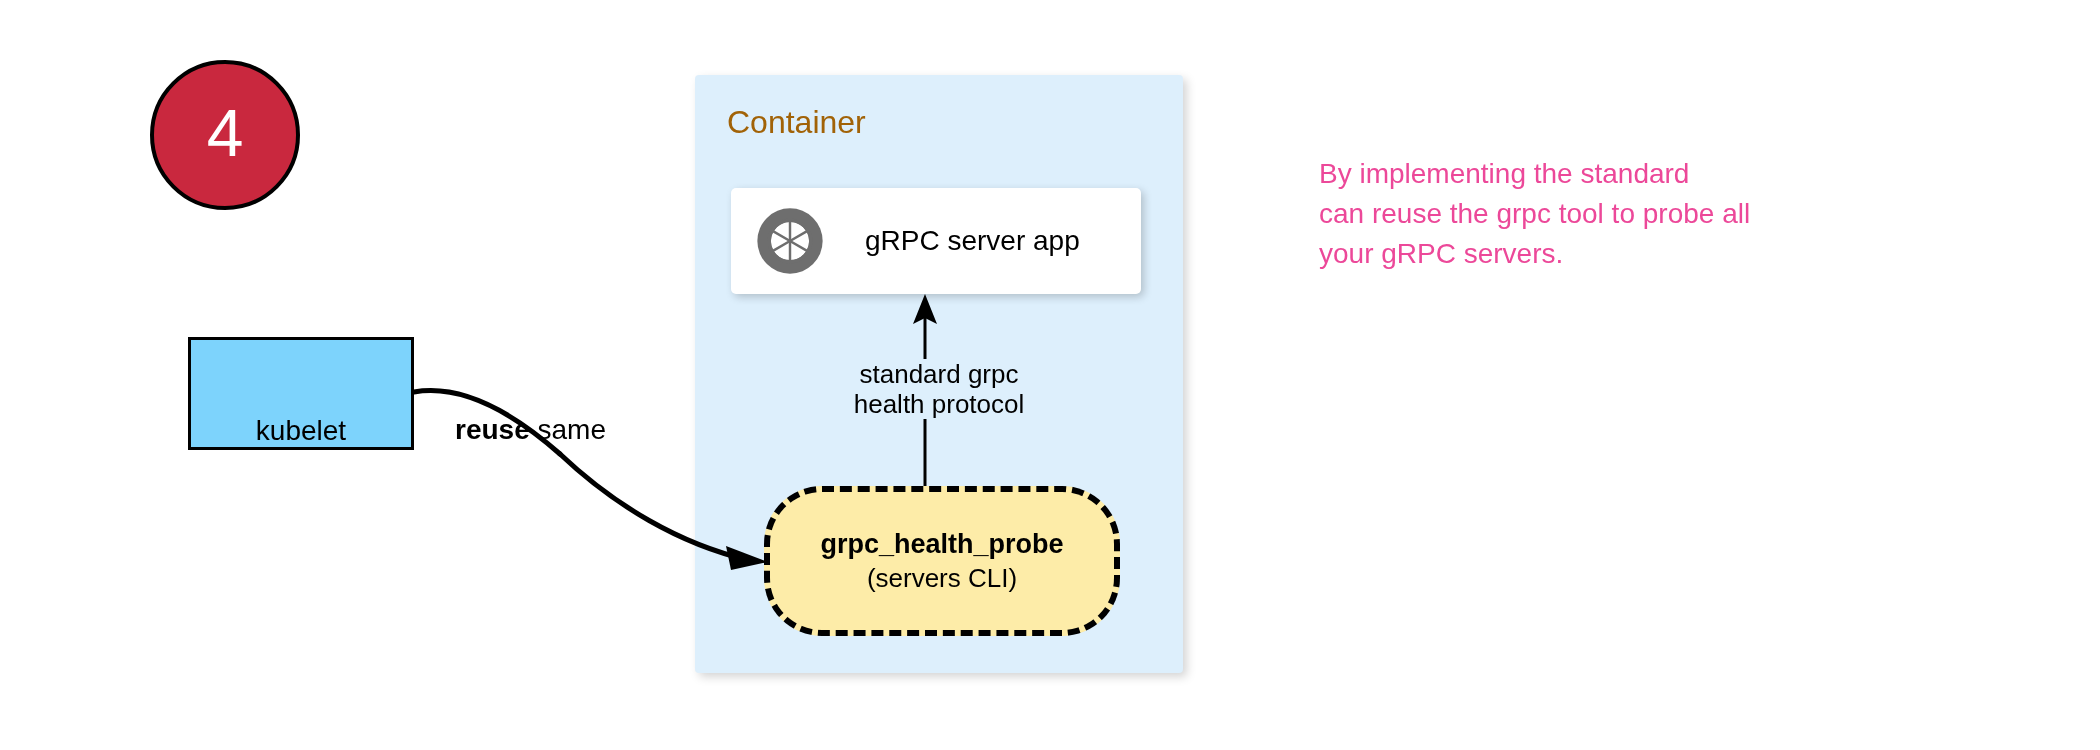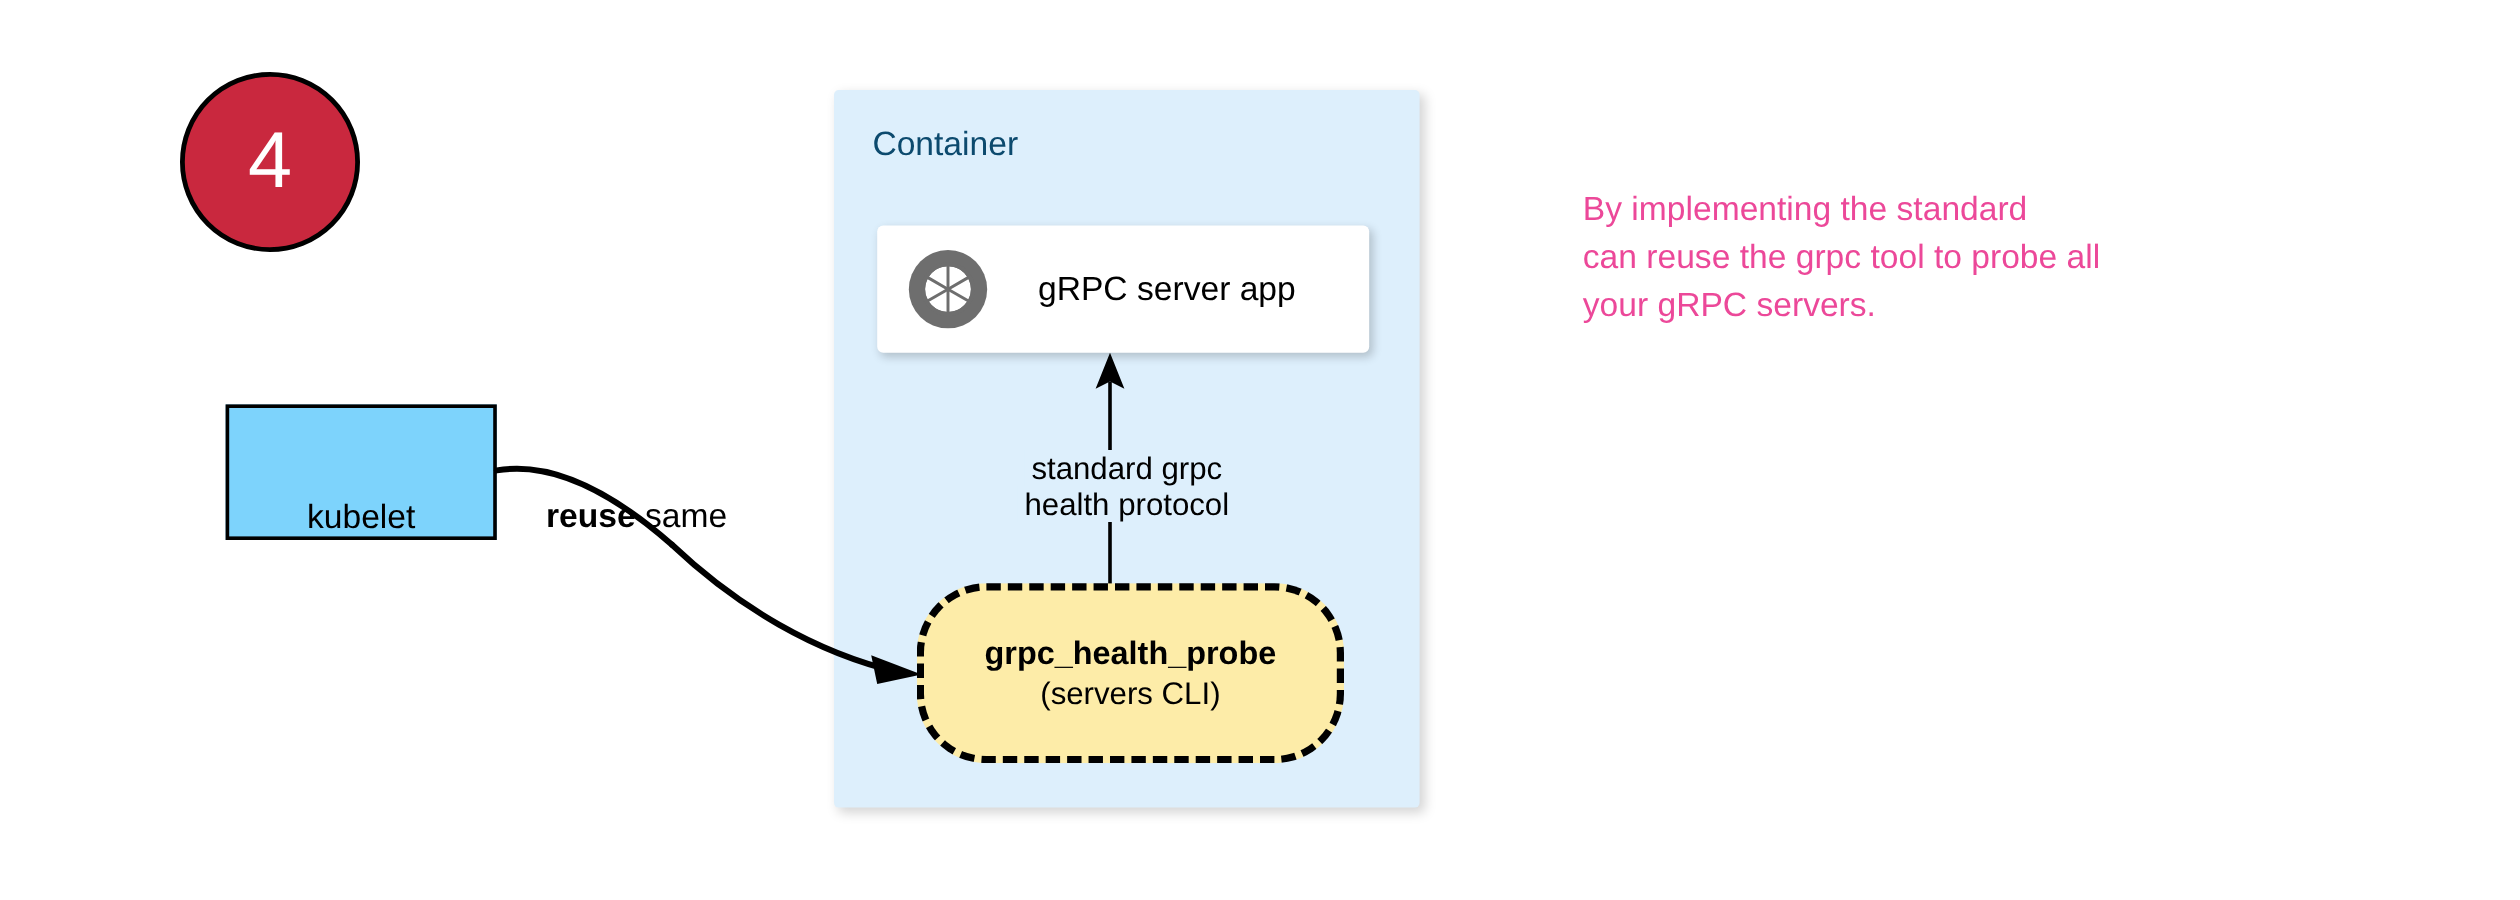--- a/index.html
+++ b/index.html
@@ -51,22 +51,22 @@
     width: 488px;
     height: 598px;
     background: #ddeffc;
     border-radius: 4px;
     box-shadow: 4px 4px 10px rgba(0,0,0,0.17);
   }
   #container-label {
     position: absolute;
     left: 727px;
     top: 104px;
-    font-size: 28px;
-    color: #0c4a6e;
+    font-size: 32px;
+    color: #a16207;
     white-space: nowrap;
   }
 
   
   #grpc-server-card {
     position: absolute;
     left: 731px;
     top: 188px;
     width: 410px;
     height: 106px;
@@ -102,21 +102,20 @@
   #protocol-label {
     position: absolute;
     left: 695px;
     top: 360px;
     width: 488px;
     text-align: center;
     font-size: 26px;
     line-height: 1.15;
     color: #000000;
     pointer-events: none;
-    margin-top: 16px;
   }
   #protocol-label .ln { display: block; }
   #protocol-label .ln span {
     background: #ddeffc;
     padding: 0 6px;
   }
 
   
   #health-probe-box {
     position: absolute;

